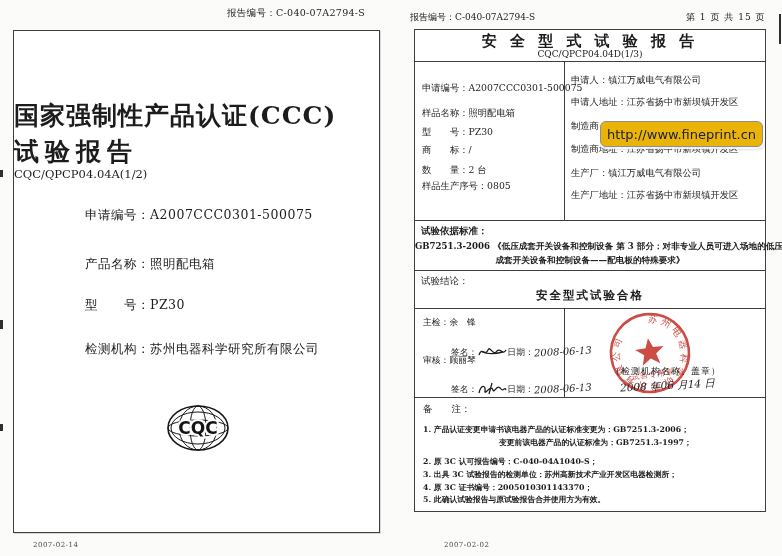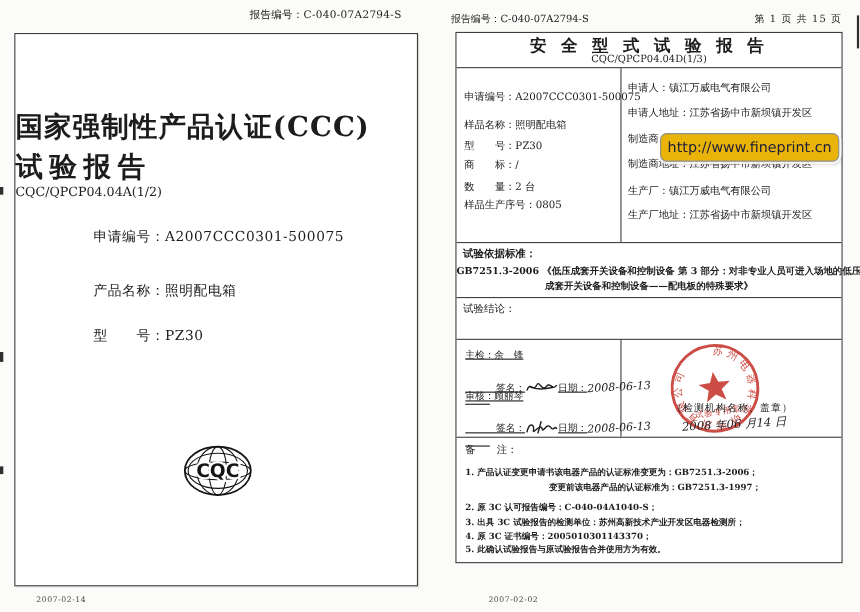--- a/index.html
+++ b/index.html
@@ -43,21 +43,21 @@
   .cell-left { position:absolute; left:0; top:0; width:150px; height:100%; border-right:1px solid #3f3f3f; }
   .cell-right { position:absolute; left:150px; top:0; width:201px; height:100%; }
   .info-item { left:7px; font-size:9.3px; white-space:pre; }
   .info-item-r { left:6px; font-size:9.3px; white-space:pre; }
   #row-standard { height:50px;font-weight:bold; }
   .std-label { left:6px; top:4px; font-size:9.5px; }
   .std-line { width:100%; text-align:center; font-size:8.6px; white-space:pre; }
   #row-conclusion { height:38px; }
   #conclusion-value { top:17px; width:100%; text-align:center; font-size:11.5px; font-weight:bold; letter-spacing:2px; }
   #row-sign { height:89px; }
-  .sign-line { font-size:8.8px; white-space:pre;text-decoration:underline; }
+  .sign-line { font-size:8.8px; white-space:pre; }
   .hand { font-family:"DejaVu Serif",serif; font-style:italic; color:#232323; display:inline-block; transform:rotate(-3deg); font-size:10px; }
   #row-notes { height:114px; border-bottom:none; }
   #notes-label { left:8px; top:5px; font-size:9.5px; white-space:pre; }
   .note-item { left:8px; font-size:7.8px; white-space:pre;font-weight:bold; }
 
   
   #watermark {
     position:absolute; left:600px; top:121px; width:163px; height:26px;
     background:#eab308; border:1px solid #8f8f8f; border-radius:6px;
     box-shadow:0 0 0 2px rgba(255,255,255,.85), 1px 2px 3px rgba(70,70,70,.35);
@@ -89,20 +89,21 @@
   <div class="abs" id="left-report-no">报告编号：C-040-07A2794-S</div>
 
   <div id="left-page">
     <div class="abs lp-title" id="lp-title1">国家强制性产品认证(CCC)</div>
     <div class="abs lp-title" id="lp-title2">试验报告</div>
     <div class="abs" id="lp-doccode">CQC/QPCP04.04A(1/2)</div>
 
     <div class="abs lp-field" style="top:176px">申请编号：A2007CCC0301-500075</div>
     <div class="abs lp-field" style="top:225px">产品名称：照明配电箱</div>
     <div class="abs lp-field" style="top:266px">型　　号：PZ30</div>
+    <div class="abs lp-field" style="top:310px">检测机构：苏州电器科学研究所有限公司</div>
 
     <svg class="abs" style="left:150px;top:371px" width="68" height="52" viewBox="0 0 68 52">
       <ellipse cx="34" cy="26" rx="30" ry="22" fill="none" stroke="#161616" stroke-width="1.6"></ellipse>
       <ellipse cx="34" cy="26" rx="19" ry="22" fill="none" stroke="#161616" stroke-width="1"></ellipse>
       <ellipse cx="34" cy="26" rx="8" ry="22" fill="none" stroke="#161616" stroke-width="1"></ellipse>
       <ellipse cx="34" cy="26" rx="30" ry="8" fill="none" stroke="#161616" stroke-width="1"></ellipse>
       <ellipse cx="34" cy="26" rx="27" ry="16" fill="none" stroke="#161616" stroke-width="1"></ellipse>
       <text x="34" y="32" text-anchor="middle" font-family="DejaVu Sans, Liberation Sans, sans-serif" font-size="17" font-weight="bold" fill="#141414" stroke="#ffffff" stroke-width="4" paint-order="stroke">CQC</text>
     </svg>
   </div>
@@ -139,20 +140,21 @@
     </div>
 
     <div class="row" id="row-standard">
       <div class="abs std-label">试验依据标准：</div>
       <div class="abs std-line" style="top:20px">GB7251.3-2006 《低压成套开关设备和控制设备 第 3 部分：对非专业人员可进入场地的低压</div>
       <div class="abs std-line" style="top:34px">成套开关设备和控制设备——配电板的特殊要求》</div>
     </div>
 
     <div class="row" id="row-conclusion">
       <div class="abs std-label">试验结论：</div>
+      <div class="abs" id="conclusion-value">安全型式试验合格</div>
     </div>
 
     <div class="row" id="row-sign">
       <div class="cell-left">
         <div class="abs sign-line" style="left:8px;top:8px">主检：余　锋</div>
         <div class="abs sign-line" style="left:8px;top:25px">
           <span>签名：</span><svg width="30" height="15" viewBox="0 0 30 15" style="vertical-align:-4px">
               <path d="M2,11 C5,2 8,13 11,6 C13,1 16,13 20,7 C23,3 26,12 29,6 M5,8 C10,10 18,10 26,8" fill="none" stroke="#1e1e1e" stroke-width="1.3"></path>
             </svg><span>日期：</span><span class="hand">2008-06-13</span>
         </div>

